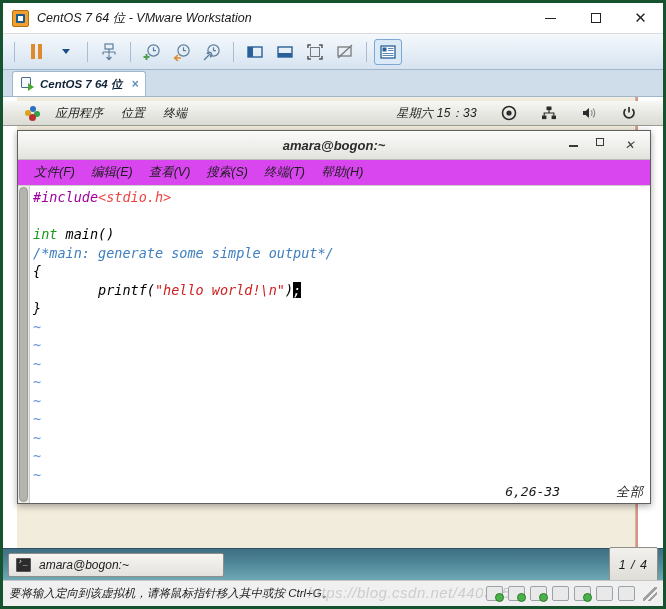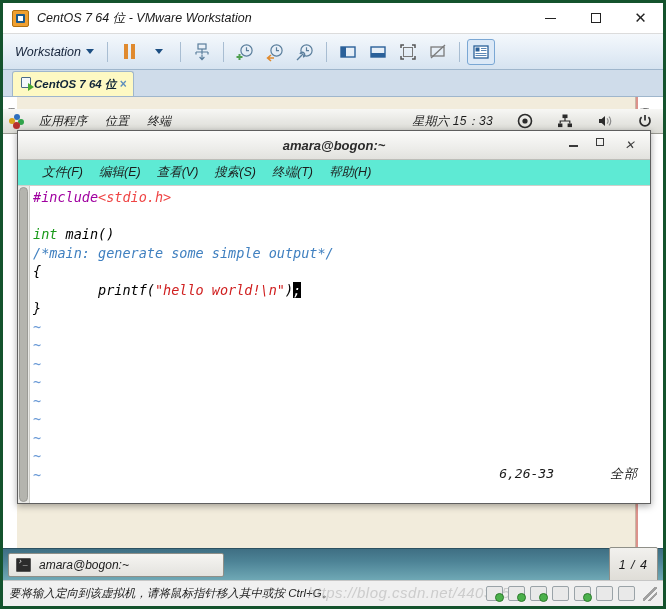--- a/index.html
+++ b/index.html
@@ -92,25 +92,25 @@
   
   .vm-tabstrip {
     height: 27px; flex: 0 0 27px;
     background: #cfdcea;
     display: flex; align-items: flex-end;
     padding-left: 9px;
     border-bottom: 1px solid #9fb6cc;
   }
   .vm-tab {
     height: 25px;
-    background: #fef9c3;
+    background: #ffffff;
     border: 1px solid #9fb6cc; border-bottom: none;
     border-radius: 3px 3px 0 0;
     display: flex; align-items: center;
-    padding: 0 7px; 
+    padding: 0 7px; gap: 6px;
     font-size: 11.5px; font-weight: bold; color: #102437;
   }
   .tab-ico {
     width: 14px; height: 14px; position: relative; flex: 0 0 14px;
   }
   .tab-ico .box {
     position: absolute; left: 1px; top: 0px;
     width: 10px; height: 11px;
     border: 1.4px solid #4a6a88; border-radius: 1px;
     background: #f4f8fb;
@@ -143,26 +143,26 @@
   .bg-vstrip {
     writing-mode: vertical-rl;
     white-space: nowrap;
     padding: 4px 1px;
     font-family: "DejaVu Sans", sans-serif;
   }
   .bg-redline { position:absolute; top:0; width:2px; height:100%; background:#c0392b; opacity:.55;}
 
   
   .gnome-panel {
-    position: absolute; left: 0; right: 0; top: 12px;
+    position: absolute; left: 0; right: 0; top: 4px;
     height: 25px;
     background: linear-gradient(to bottom,#f7f7f5 0%, #e8e8e4 48%, #dcdcd6 100%);
     border-bottom: 1px solid #9a9a92;
     display: flex; align-items: center;
-    padding: 0 6px;
+    padding: 0 22px;
     font-size: 12px; color: #1c1c1c;
     z-index: 5;
   }
   .gp-foot {
     width: 15px; height: 15px; margin-right: 6px; position: relative; flex:0 0 15px;
   }
   .gp-foot i {
     position: absolute; border-radius: 50%;
   }
   .gp-foot i:nth-child(1){ left:5px; top:0px; width:6px; height:6px; background:#2e6fbe; }
@@ -196,24 +196,24 @@
     position: absolute; left: 0; right: 0; text-align: center;
     font-size: 13px; font-weight: bold; color: #2b2b2b;
   }
   .term-wbtns { margin-left: auto; display: flex; gap: 14px; padding-right: 14px; z-index:2; }
   .term-wbtn { font-size: 12px; color: #3a3a3a; width: 13px; text-align:center; }
   .tw-min { display:block; width:9px; height:1.5px; background:#3a3a3a; margin-top:7px; }
   .tw-max { display:block; width:8px; height:8px; border:1.8px solid #3a3a3a; }
 
   .term-menubar {
     height: 26px; flex: 0 0 26px;
-    background: #5eead4;
+    background: #d946ef;
     border-bottom: 1px solid #cfcfca;
     display: flex; align-items: center;
-    padding-left: 16px;
+    padding-left: 8px;
     font-size: 12.5px; color: #1d1d1d;
   }
   .tm-item { padding: 3px 8px; border-radius: 2px; white-space: nowrap; }
 
   .term-body {
     flex: 1 1 auto; display: flex;
     background: #ffffff;
     overflow: hidden;
   }
   .term-scrollbar {
@@ -231,25 +231,25 @@
     flex: 1 1 auto; position: relative;
     background: #ffffff;
     font-family: "DejaVu Sans Mono", monospace;
     font-size: 13.5px;
     line-height: 18.5px;
     padding: 2px 0 0 3px;
     overflow: hidden;
   }
   .vim-line { white-space: pre; height: 18.5px; }
   .vim-status {
-    position: absolute; left: 0; right: 0; bottom: 20px;
+    position: absolute; left: 0; right: 0; bottom: 2px;
     display: flex;
     font-family: "DejaVu Sans Mono", monospace;
     font-size: 13px; color: #1a1a1a;
-    padding-right: 12px;
+    padding-right: 6px;
   }
   .vs-ruler { margin-left: auto; }
   .vs-pos { margin-right: 56px; letter-spacing: .5px; }
   .vs-total { letter-spacing: 1px; }
 
   
   .t-pre   { color: #a000a0; }
   .t-inc   { color: #ef4444; }
   .t-cmt   { color: #4080c0; }
   .t-type  { color: #1a9a1a; }
@@ -353,24 +353,20 @@
       <div class="vm-winbtn">
           <span class="glyph-max"></span>
         </div>
       <div class="vm-winbtn close">
           <span class="glyph-close">✕</span>
         </div>
     </div>
   </div>
 
   <div class="vm-toolbar">
-    <div class="tb-menu">
-      <span>Workstation</span>
-      <span class="caret-down"></span>
-    </div>
     <div class="tb-sep"></div>
 
     <div class="tb-btn">
       <span class="pause-bars">
           <i></i>
           <i></i>
         </span>
     </div>
     <div class="tb-btn">
       <span class="caret-down"></span>

